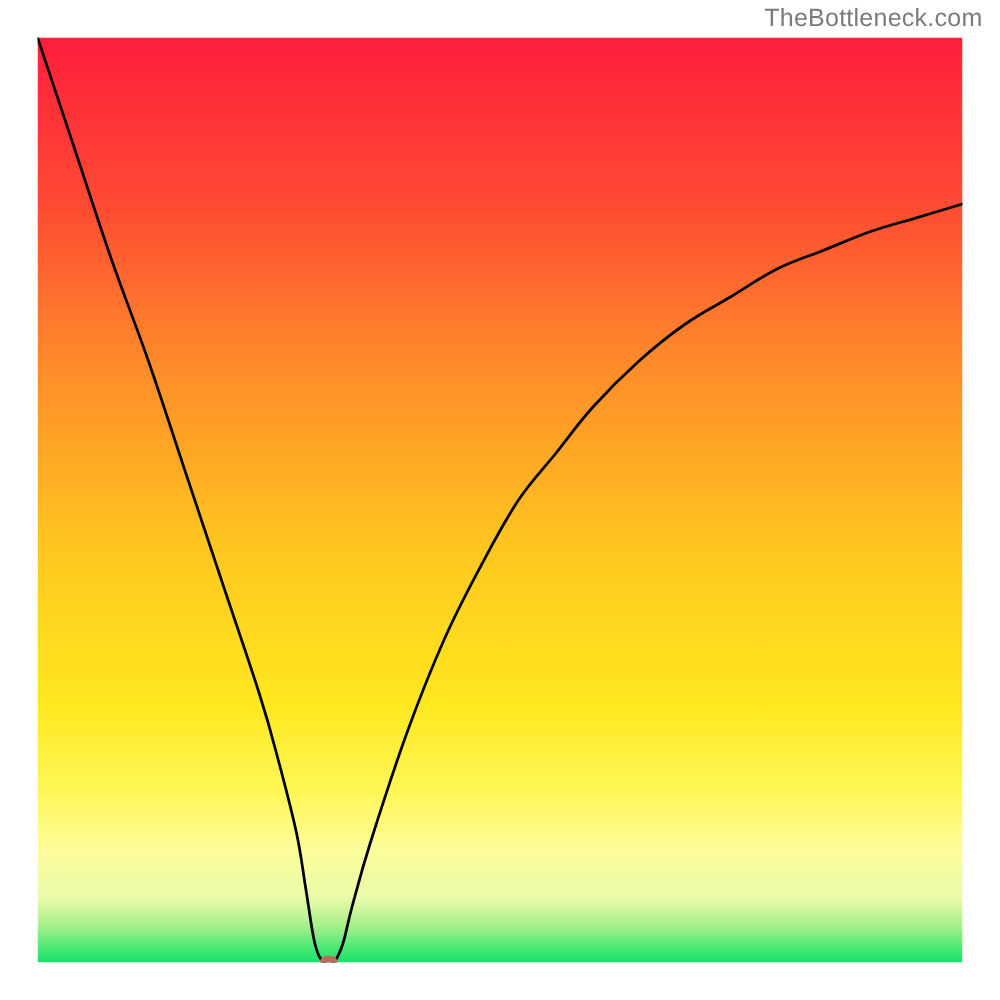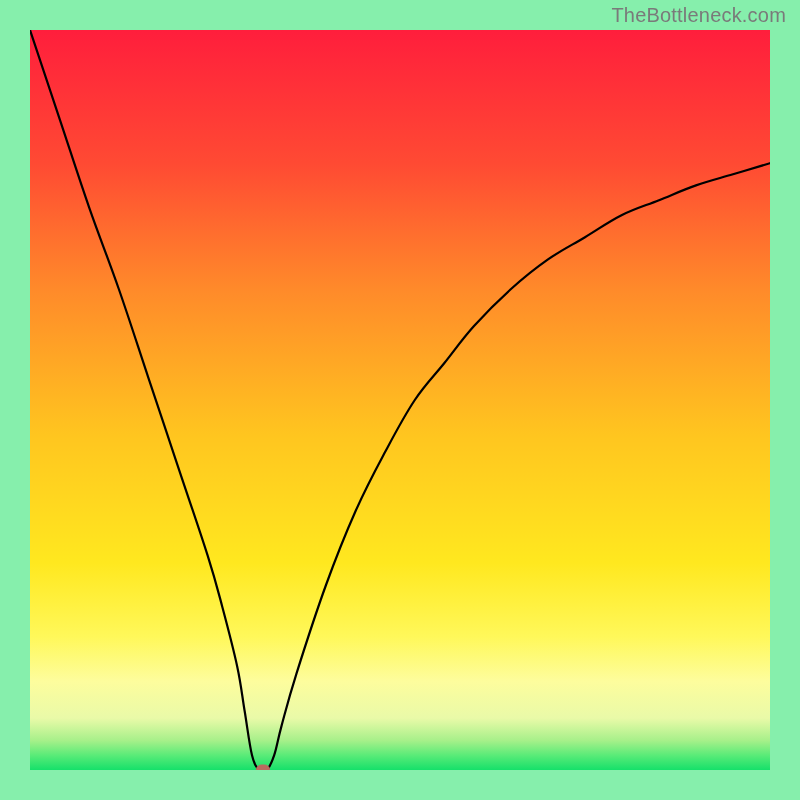--- a/index.html
+++ b/index.html
@@ -8,21 +8,21 @@
     width: 800px;
     height: 800px;
     overflow: hidden;
     background: #000;
     font-family: Arial, Helvetica, sans-serif;
   }
   .frame {
     position: relative;
     width: 800px;
     height: 800px;
-    background: #86efac;
+    background: #ffffff;
   }
   .plot-area {
     position: absolute;
     left: 30px;
     top: 30px;
     width: 740px;
     height: 740px;
     overflow: hidden;
   }
   .gradient {

